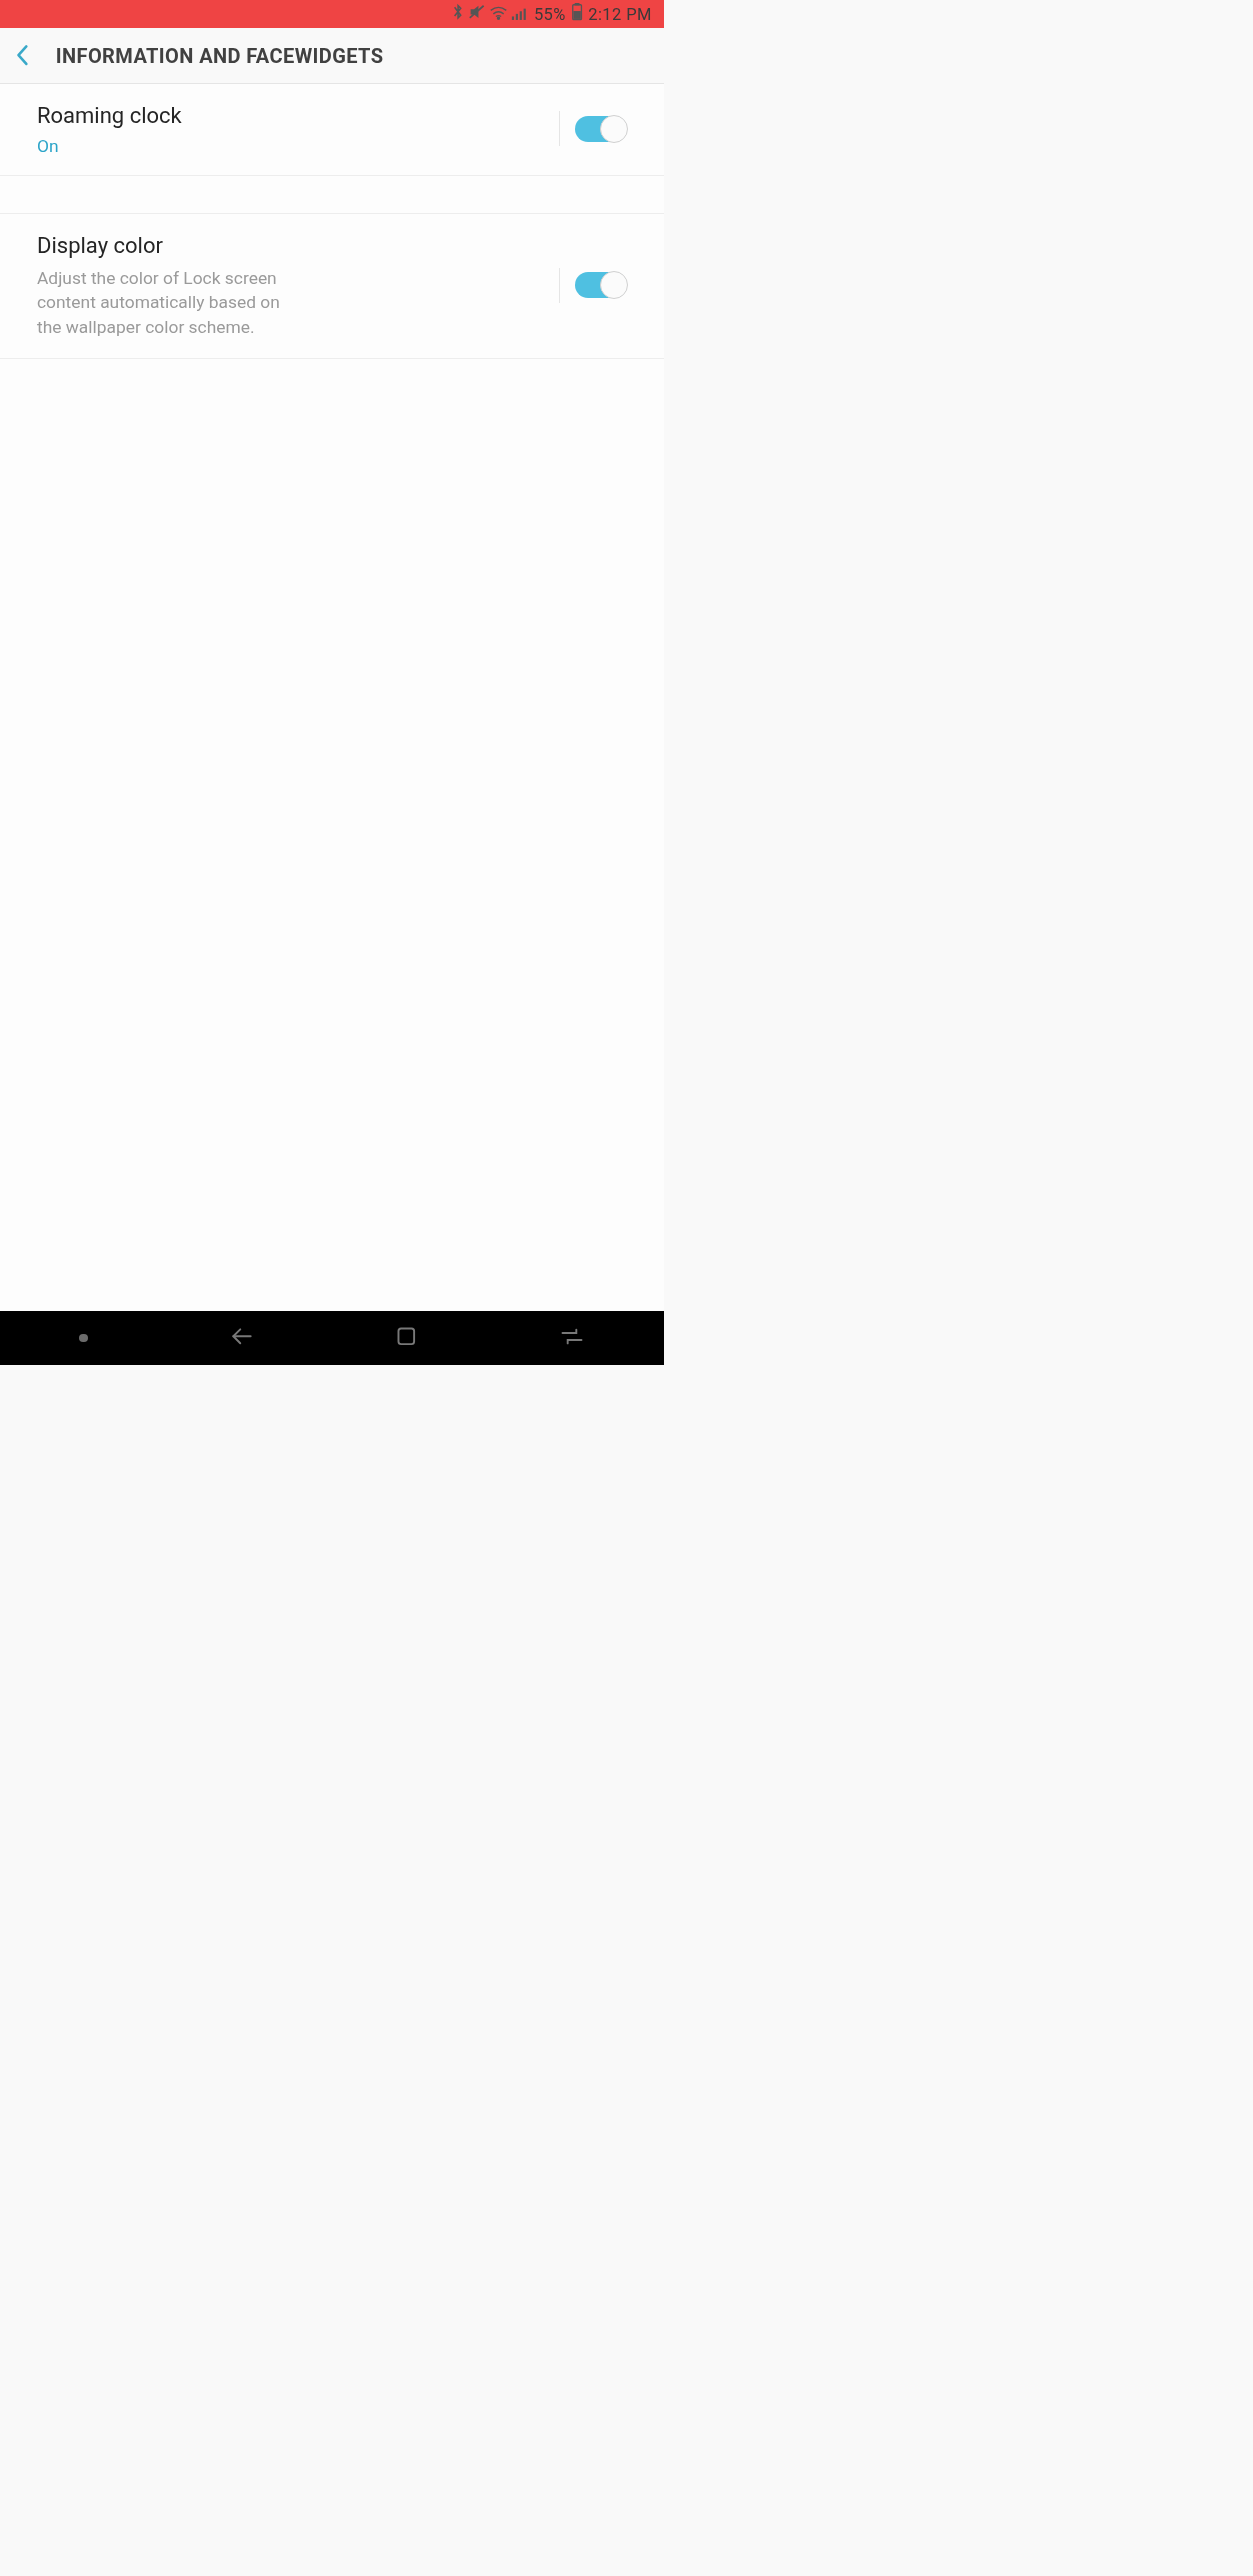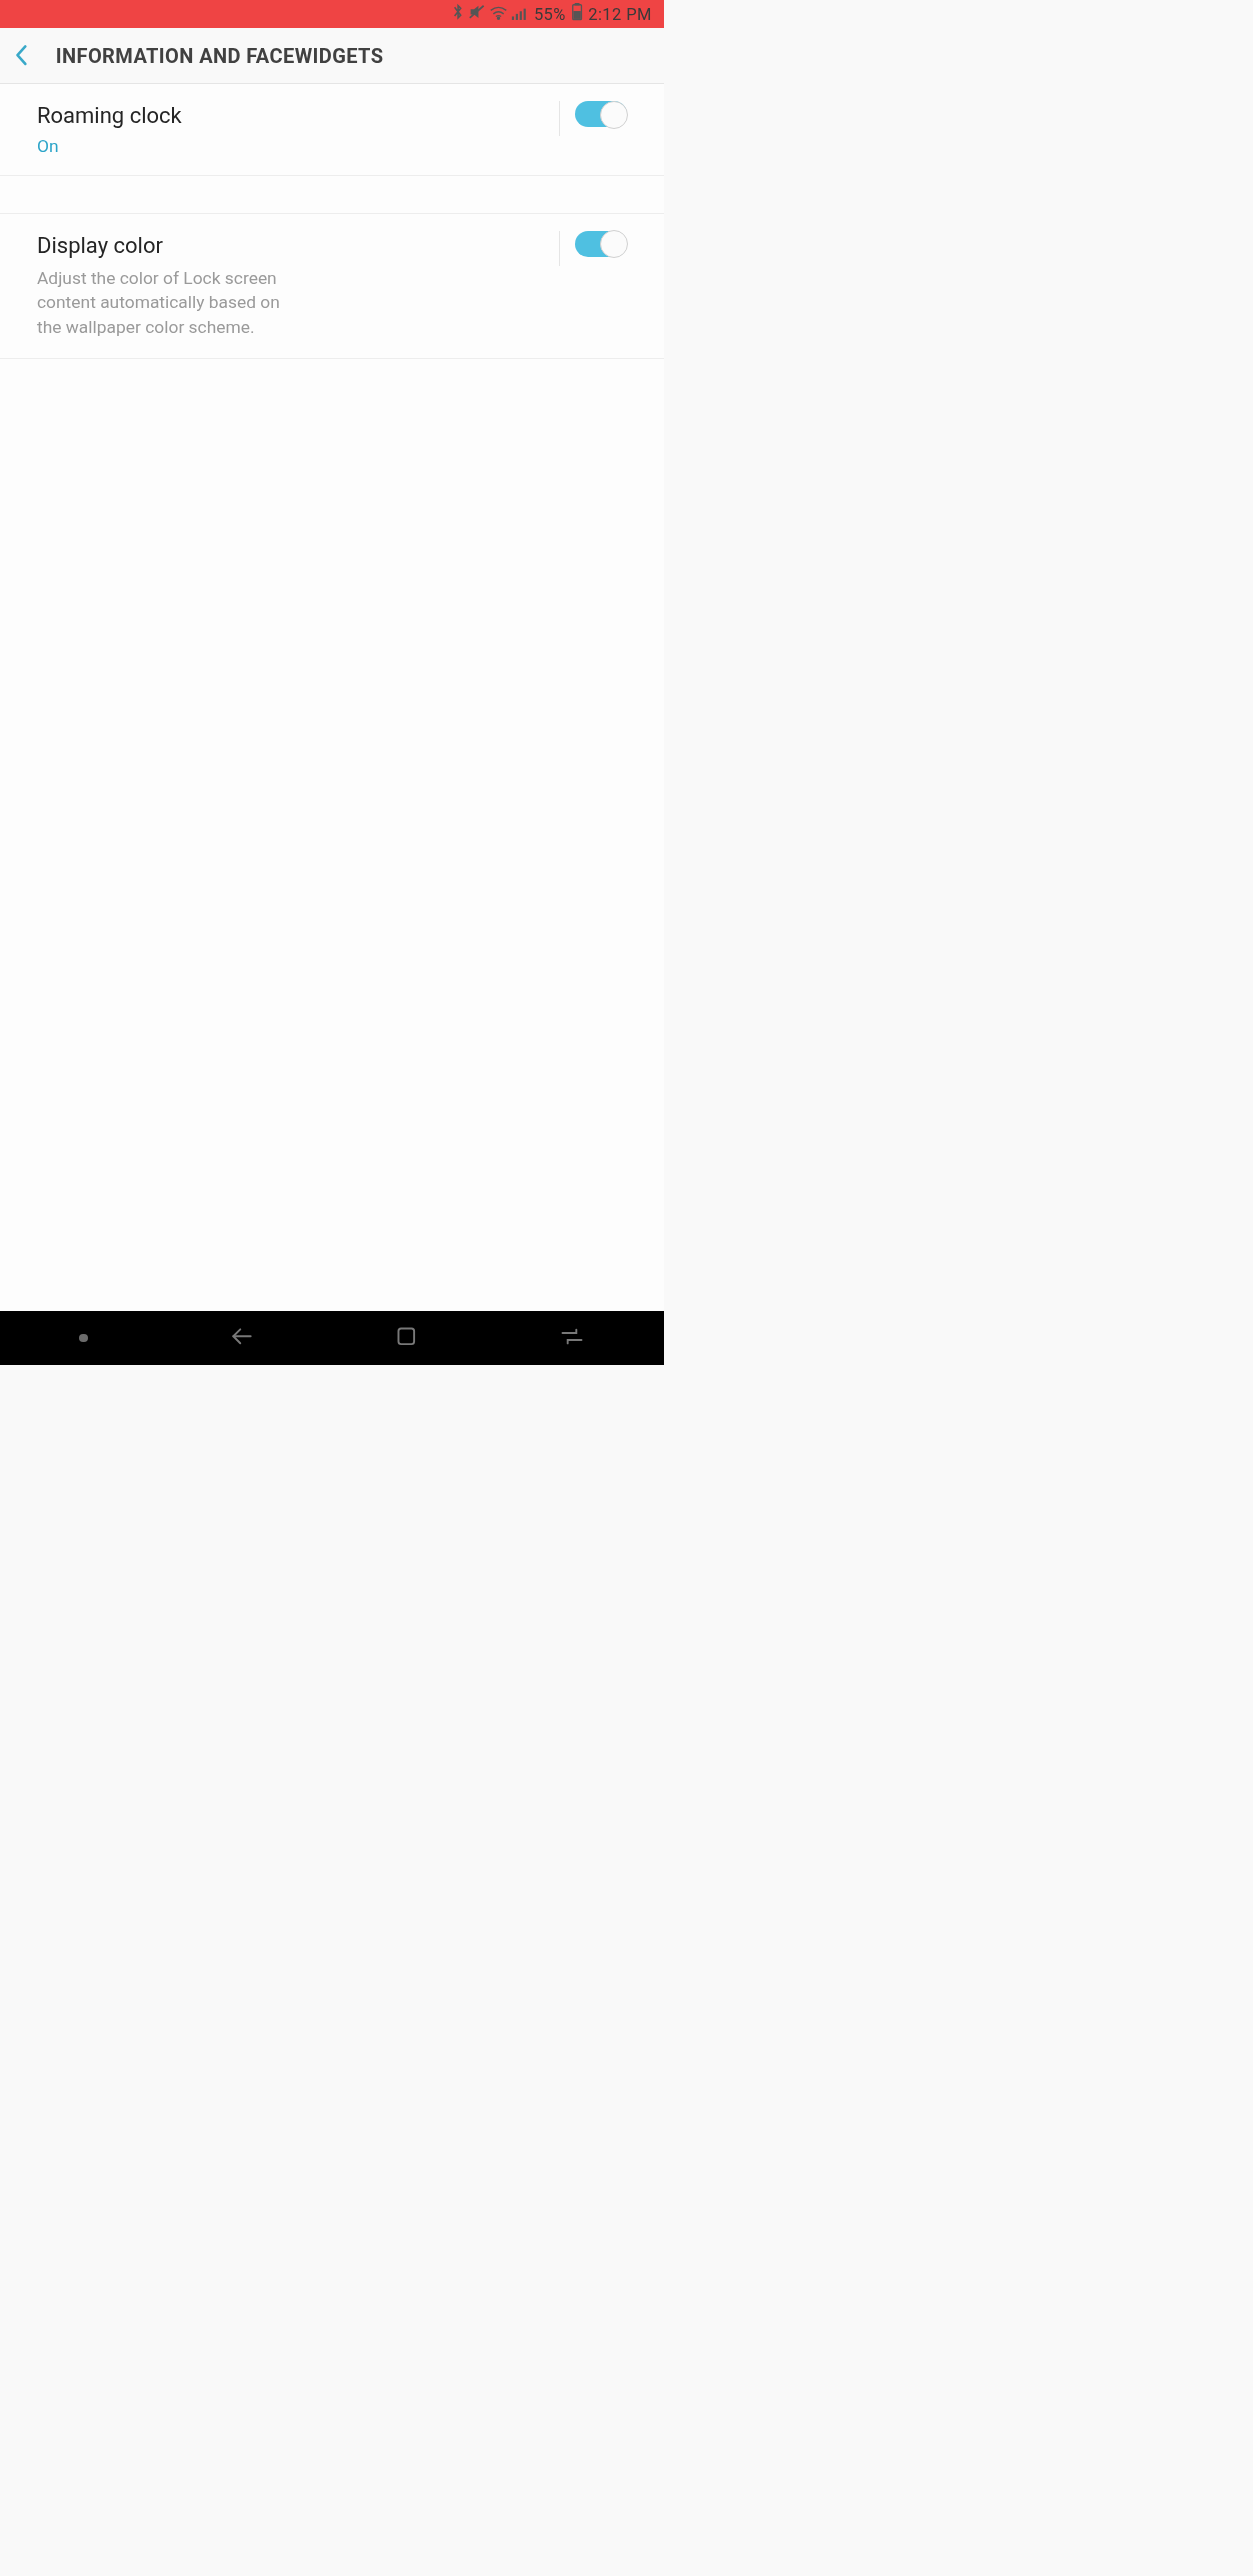--- a/index.html
+++ b/index.html
@@ -26,37 +26,39 @@
     .status-icons { display: flex; align-items: center; gap: 3.5px; }
     .status-text { font-size: 16.5px; font-weight: 400; color: #3a3a3a; letter-spacing: 0.4px; }
     .app-bar {
       height: 56px;
       background: #f9f9f9;
       display: flex;
       align-items: center;
       padding: 0 14px;
       border-bottom: 0.9px solid #e5e5e5;
       gap: 24.4px;
+      text-align: center;
     }
     .back-chevron {
       color: #3aa9c9;
       width: 17.4px;
       height: 24.4px;
     }
     .app-title {
       font-size: 20px;
       font-weight: 700;
       letter-spacing: 0.4px;
       color: #414141;
     }
     .content { flex: 1; background: #fdfdfd; }
     .item {
       padding: 17.4px 37px 19px 37px;
       border-bottom: 0.9px solid #ededed;
       display: flex;
+      align-items: center;
       gap: 10.4px;
     }
     .item-left { flex: 1; min-width: 0; }
     .item-title {
       font-size: 22px;
       color: #252525;
       font-weight: 400;
       line-height: 1.35;
     }
     .item-value {

